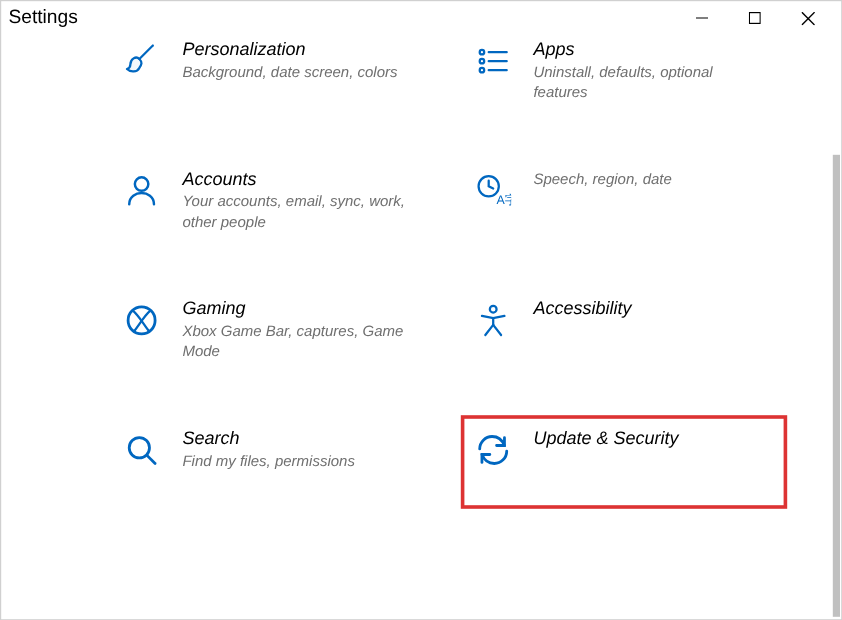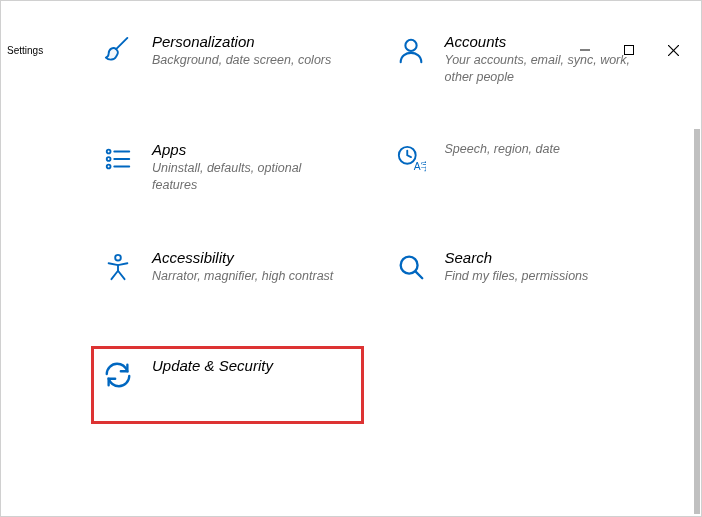--- a/index.html
+++ b/index.html
@@ -10,23 +10,22 @@
     height: 517px;
     overflow: hidden;
     border: 1px solid #d0d0d0;
     position: relative;
   }
   .titlebar {
     height: 28px;
     display: flex;
     align-items: center;
     padding: 0 6px;
-    font-size: 10px;
+    font-size: 16px;
     color: #000;
-    margin-top: 35px;
   }
   .titlebar .title { flex: 0 0 auto; }
   .titlebar .spacer { flex: 1; }
   .winbtns { display: flex; }
   .winbtn {
     width: 44px;
     height: 28px;
     display: flex;
     align-items: center;
     justify-content: center;
@@ -137,75 +136,87 @@
         </svg>
       </div>
       <div class="txt">
         <div class="ttitle">Personalization</div>
         <div class="tdesc">Background, date screen, colors</div>
       </div>
     </div>
 
     <div class="tile">
       <div class="icon">
-        <svg width="30" height="30" viewBox="0 0 32 32" fill="none" stroke="#0067c0" stroke-width="2.2" stroke-linecap="round">
-          <circle cx="16" cy="10" r="6"></circle>
-          <path d="M5 28 C5 21 11 18 16 18 C21 18 27 21 27 28"></path>
-        </svg>
-      </div>
-      <div class="txt">
-        <div class="ttitle">Accounts</div>
-        <div class="tdesc">Your accounts, email, sync, work, other people</div>
-      </div>
-    </div>
-
-    <div class="tile">
-      <div class="icon">
         <svg width="30" height="30" viewBox="0 0 32 32" fill="none" stroke="#0067c0" stroke-width="2" stroke-linecap="round">
           <circle cx="6" cy="8" r="2"></circle>
             <line x1="12" y1="8" x2="28" y2="8"></line>
           <circle cx="6" cy="16" r="2"></circle>
             <line x1="12" y1="16" x2="28" y2="16"></line>
           <circle cx="6" cy="24" r="2"></circle>
             <line x1="12" y1="24" x2="28" y2="24"></line>
         </svg>
       </div>
       <div class="txt">
         <div class="ttitle">Apps</div>
         <div class="tdesc">Uninstall, defaults, optional features</div>
       </div>
     </div>
 
     <div class="tile">
       <div class="icon">
+        <svg width="30" height="30" viewBox="0 0 32 32" fill="none" stroke="#0067c0" stroke-width="2.2" stroke-linecap="round">
+          <circle cx="16" cy="10" r="6"></circle>
+          <path d="M5 28 C5 21 11 18 16 18 C21 18 27 21 27 28"></path>
+        </svg>
+      </div>
+      <div class="txt">
+        <div class="ttitle">Accounts</div>
+        <div class="tdesc">Your accounts, email, sync, work, other people</div>
+      </div>
+    </div>
+
+    <div class="tile">
+      <div class="icon">
         <svg width="30" height="30" viewBox="0 0 32 32" fill="none" stroke="#0067c0" stroke-width="2" stroke-linecap="round">
           <circle cx="12" cy="12" r="9"></circle>
           <path d="M12 7 L12 12 L16 14"></path>
           <text x="19" y="28" font-size="11" font-family="sans-serif" fill="#0067c0" stroke="none">A字</text>
         </svg>
       </div>
       <div class="txt">
         <div class="tdesc">Speech, region, date</div>
       </div>
     </div>
 
+    <div class="tile">
+      <div class="icon">
+        <svg width="30" height="30" viewBox="0 0 32 32" fill="none" stroke="#0067c0" stroke-width="2.5">
+          <circle cx="16" cy="16" r="12"></circle>
+          <path d="M8 7 C14 12 18 20 23 26" stroke-width="2"></path>
+          <path d="M24 7 C18 12 14 20 9 26" stroke-width="2"></path>
+        </svg>
+      </div>
+      <div class="txt">
+        <div class="ttitle">Gaming</div>
+        <div class="tdesc">Xbox Game Bar, captures, Game Mode</div>
+      </div>
+    </div>
 
     <div class="tile">
       <div class="icon">
         <svg width="30" height="30" viewBox="0 0 32 32" fill="none" stroke="#0067c0" stroke-width="2" stroke-linecap="round">
           <circle cx="16" cy="6" r="3"></circle>
           <path d="M6 12 L16 14 L26 12"></path>
           <path d="M16 14 L16 20"></path>
           <path d="M16 20 L9 29"></path>
           <path d="M16 20 L23 29"></path>
         </svg>
       </div>
       <div class="txt">
         <div class="ttitle">Accessibility</div>
-        <div class="tdesc">Narrator, magnifier, high contrast</div>
       </div>
     </div>
 
     <div class="tile">
       <div class="icon">
         <svg width="30" height="30" viewBox="0 0 32 32" fill="none" stroke="#0067c0" stroke-width="2.5" stroke-linecap="round">
           <circle cx="14" cy="14" r="9"></circle>
           <line x1="21" y1="21" x2="28" y2="28"></line>
         </svg>
       </div>

